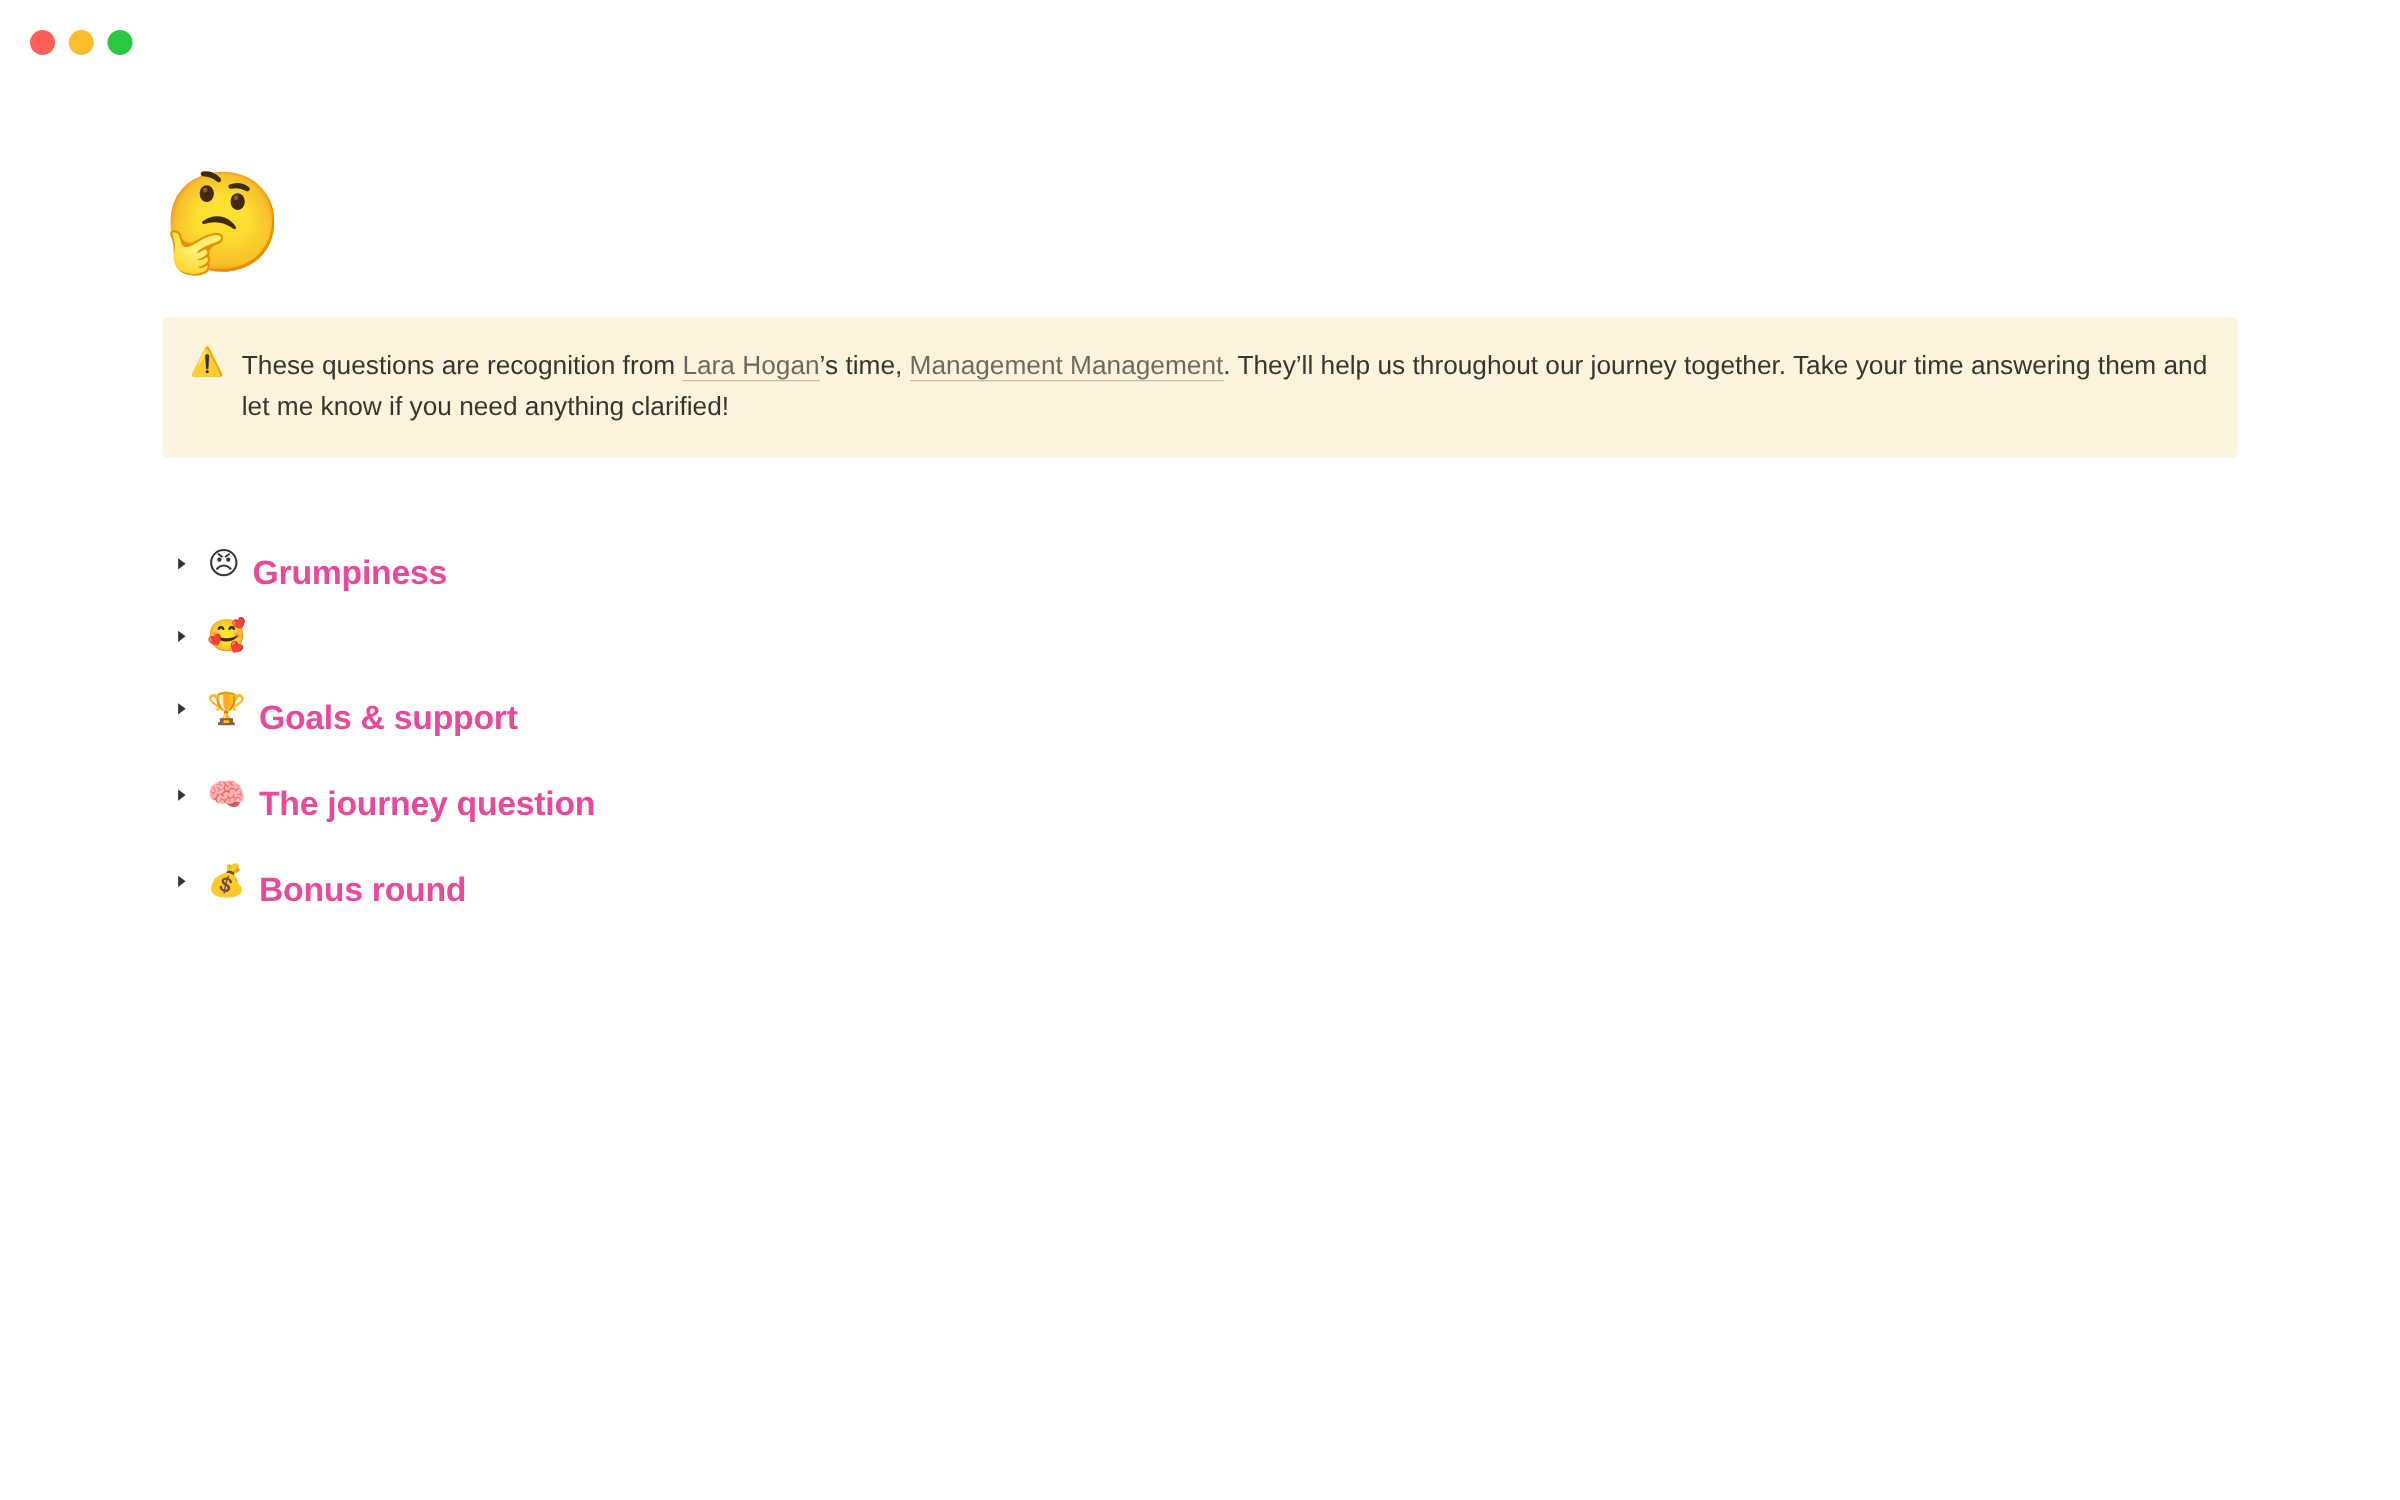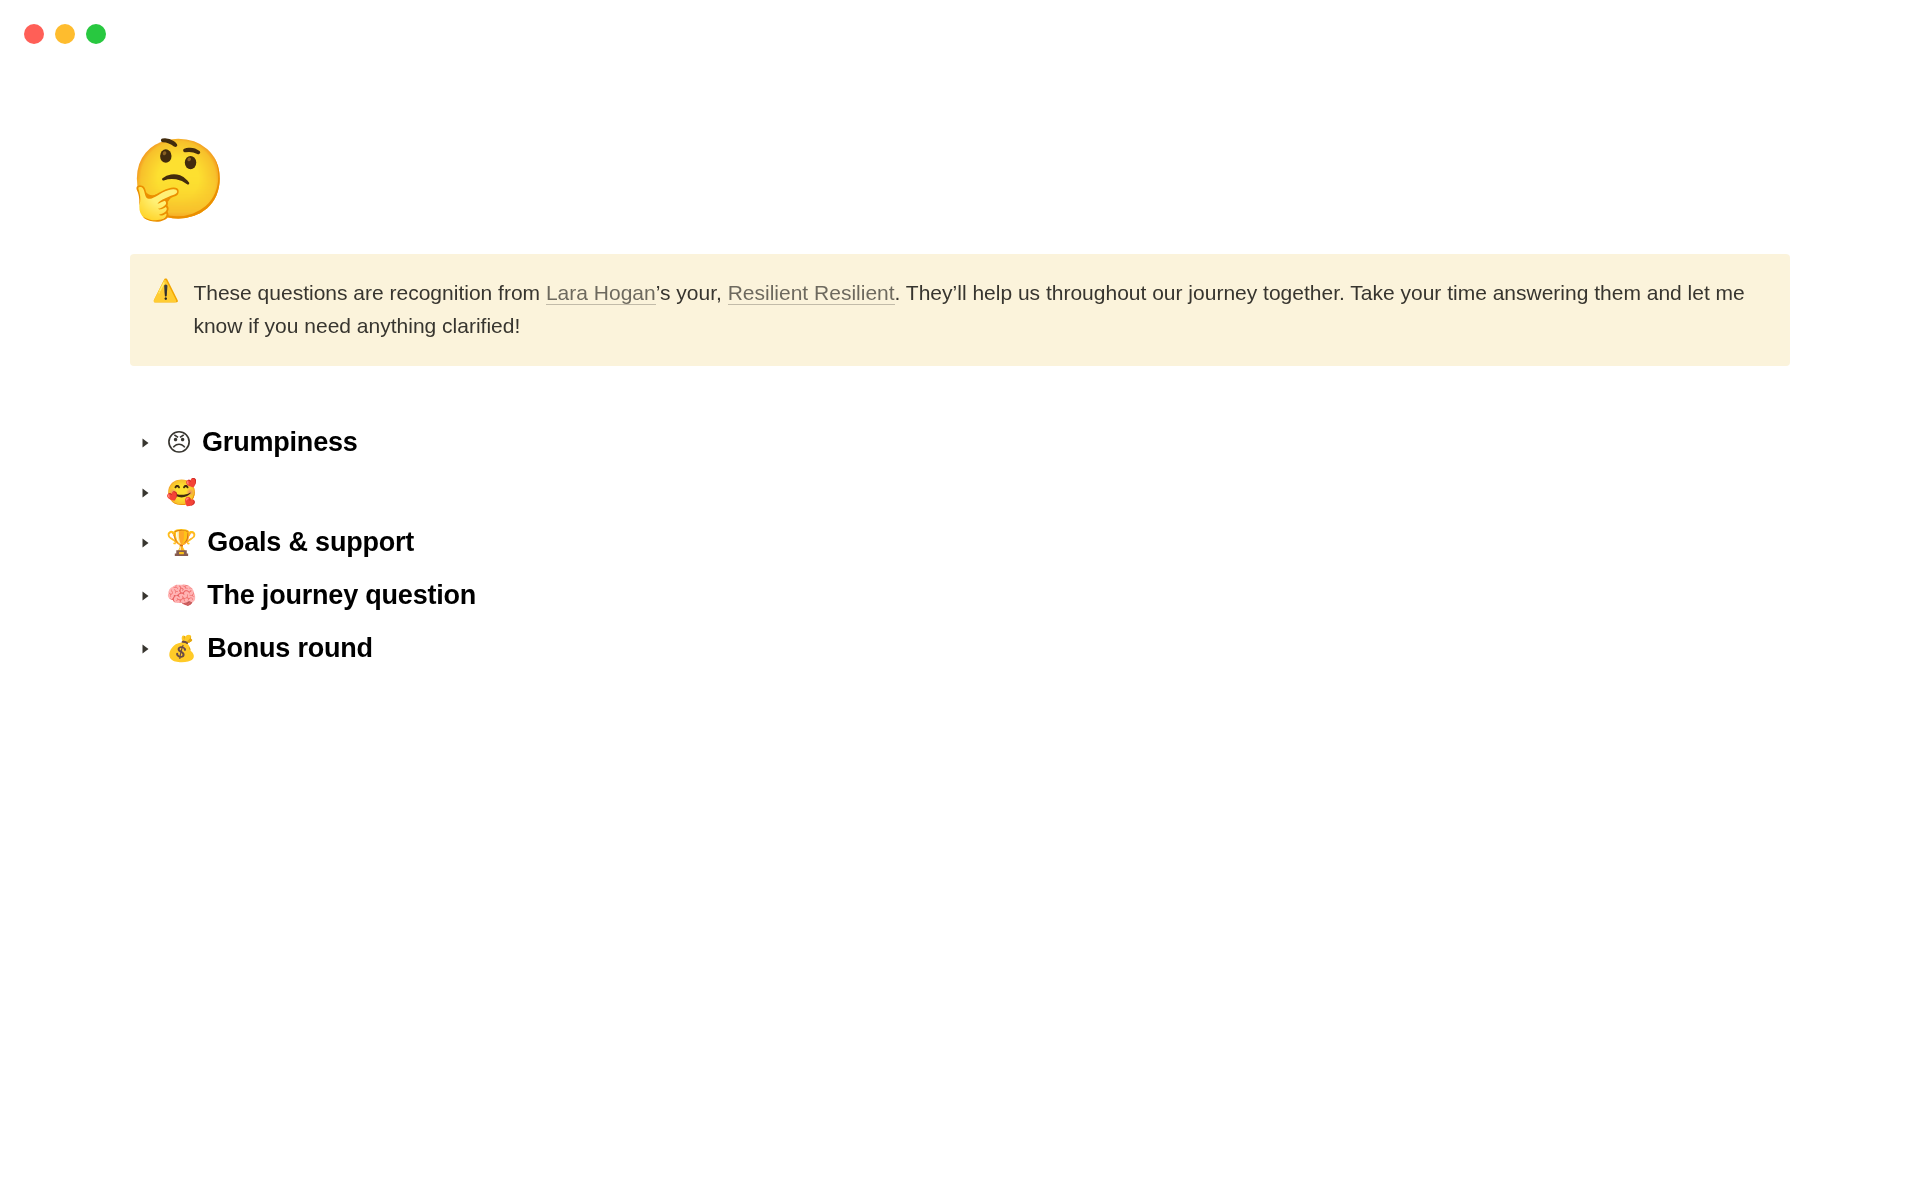--- a/index.html
+++ b/index.html
@@ -128,22 +128,23 @@
   .toggle-arrow svg { display: block; }
   .toggle-emoji {
     font-size: 25px;
     line-height: 1;
     flex: 0 0 auto;
     font-family: "DejaVu Sans", sans-serif;
   }
   .toggle-label {
     font-size: 27px;
     font-weight: bold;
-    color: #000000;
+    color: #ec4899;
     letter-spacing: -0.2px;
+    margin-top: 16px;
   }
 </style>
 </head>
 <body>
 
 <div class="window">
 
   <div class="traffic-lights">
     <span class="light red"></span>
     <span class="light yellow"></span>
@@ -152,21 +153,21 @@
 
   <div class="page">
     <div class="content">
 
       <div class="page-emoji">🤔</div>
 
 
       <div class="callout">
         <span class="callout-icon">⚠️</span>
         <div class="callout-text">
-          <span>These questions are recognition from </span><a href="#">Lara Hogan</a><span>’s your, </span><a href="#">Resilient Resilient</a><span>. They’ll help us throughout our journey together. Take your time answering them and let me know if you need anything clarified!</span>
+          <span>These questions are recognition from </span><a href="#">Lara Hogan</a><span>’s time, </span><a href="#">Management Management</a><span>. They’ll help us throughout our journey together. Take your time answering them and let me know if you need anything clarified!</span>
         </div>
       </div>
 
       <div class="toggle-list">
 
         <div class="toggle-row">
           <span class="toggle-arrow">
             <svg width="12" height="12" viewBox="0 0 12 12" aria-hidden="true">
                 <polygon points="3.5,1.5 9.5,6 3.5,10.5" fill="#37352f"></polygon>
               </svg>

